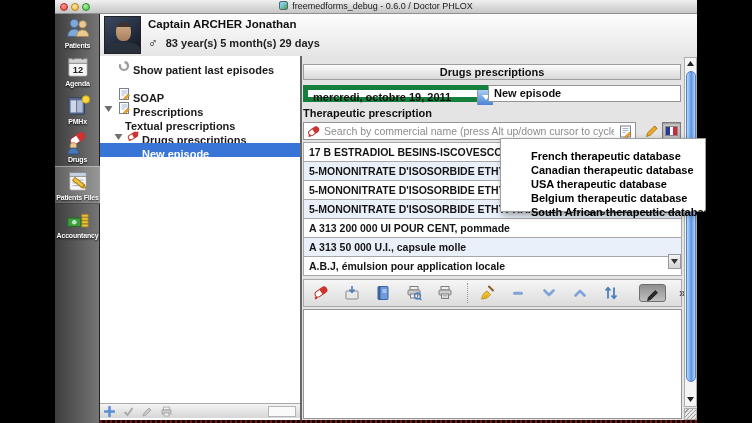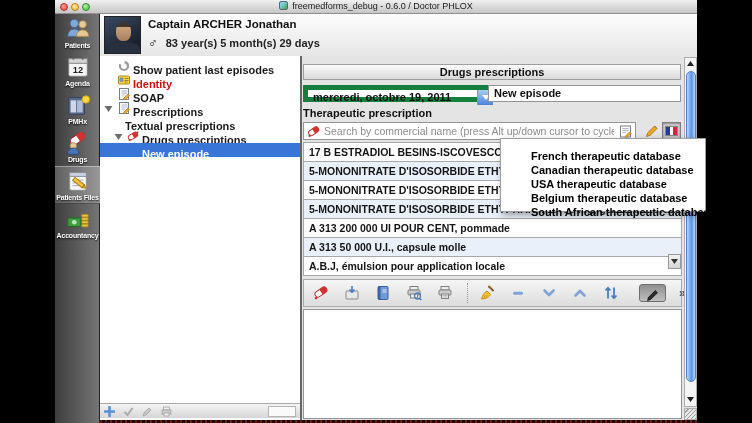--- a/index.html
+++ b/index.html
@@ -232,30 +232,20 @@
 
   <div class="tree">
     <div class="ti" style="top:3px">
       <span class="tico" style="left:18px">
           <svg viewBox="0 0 12 12">
             <circle cx="6" cy="6" r="4" fill="none" stroke="#9a9a9a" stroke-width="2.2" stroke-dasharray="14 5"></circle>
           </svg>
         </span>
       <span class="tlab" style="left:33px">Show patient last episodes</span>
     </div>
-    <div class="ti" style="top:17px">
-      <span class="tico" style="left:18px">
-          <svg viewBox="0 0 12 12">
-            <rect x="0.5" y="2" width="11" height="8" rx="1" fill="#ffd83d" stroke="#a8861a"></rect>
-            <rect x="2" y="4" width="3" height="3.5" fill="#7da2d8" stroke="#4a6a9a" stroke-width="0.5"></rect>
-            <path d="M6.5 4.5h4M6.5 6.5h4M6.5 8h3" stroke="#8a6d1a" stroke-width="0.8"></path>
-          </svg>
-        </span>
-      <span class="tlab red" style="left:33px">Identity</span>
-    </div>
     <div class="ti" style="top:31px">
       <span class="tico" style="left:18px">
           <svg viewBox="0 0 12 12">
             <rect x="1.5" y="0.5" width="9" height="11" fill="#fff" stroke="#77808f"></rect>
             <path d="M3.5 3h6M3.5 5h6M3.5 7h3" stroke="#9aabc8" stroke-width="0.9"></path>
             <path d="M5.5 10.5l4.5-4.5 1.5 1.5-4.5 4.5z" fill="#f5a623" stroke="#a8741a" stroke-width="0.6"></path>
           </svg>
         </span>
       <span class="tlab" style="left:33px">SOAP</span>
     </div>

